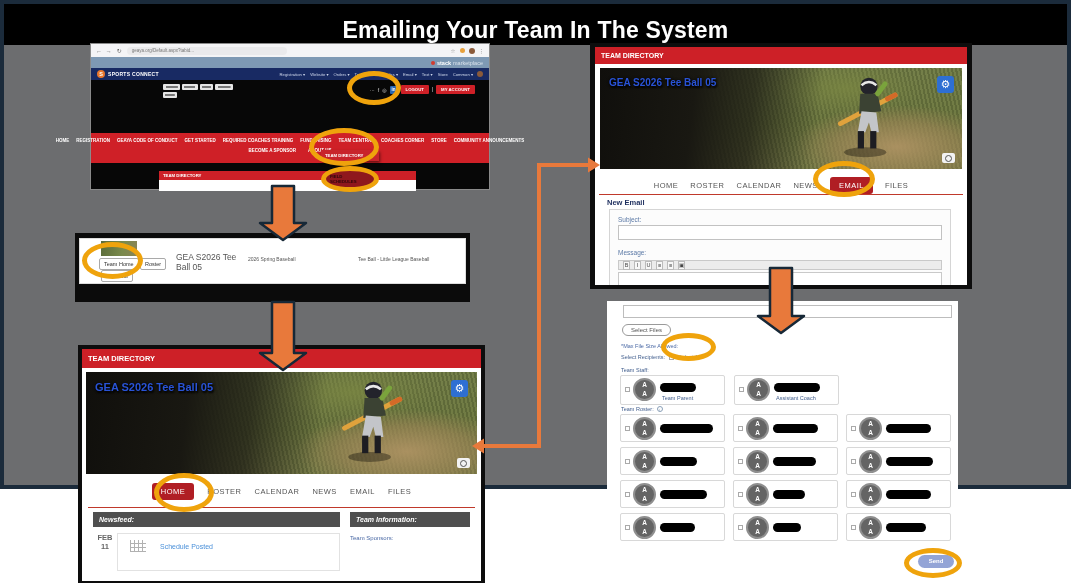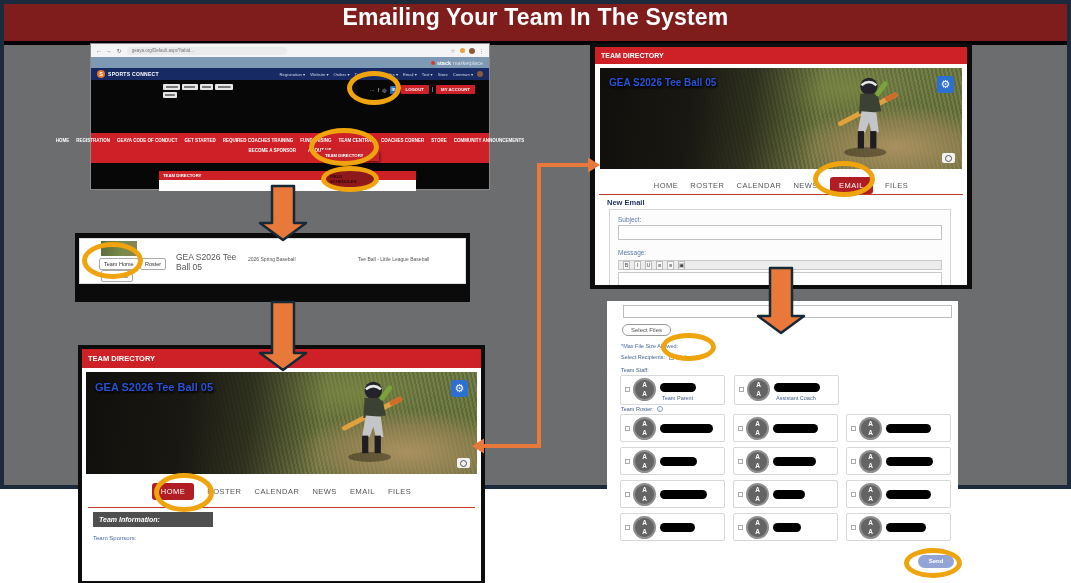--- a/index.html
+++ b/index.html
@@ -4,22 +4,22 @@
 <style>
   * { margin:0; padding:0; box-sizing:border-box; }
   html,body { background:#fff; }
   body { font-family:"Liberation Sans","DejaVu Sans",sans-serif; }
   .canvas { position:relative; width:1071px; height:583px; background:#fff; overflow:hidden; }
 
   
   .gray-panel { position:absolute; left:0; top:0; width:1071px; height:489px;
     background:#6c6d6f; border:4px solid #1b2b3b; }
   .title-band { position:absolute; left:4px; right:4px; top:4px; height:41px;
-    background:#7f1d1d; border-bottom:4px solid #000000;
-    display:flex; align-items:flex-start; justify-content:center; }
+    background:#000000; border-bottom:1px solid #000000;
+    display:flex; align-items:flex-end; justify-content:center; }
   .title-band h1 { color:#fff; font-size:23px; font-weight:bold; letter-spacing:.2px; }
 
   
   .shot { position:absolute; z-index:10; }
   .redbar { background:#cd2027; color:#fff; font-weight:bold; display:flex; align-items:center; }
   .photo { position:relative; overflow:hidden;
     background-image:
       linear-gradient(97deg,#100f0c 0%,#191812 26%,rgba(25,24,18,.72) 42%,rgba(25,24,18,0) 60%),
       radial-gradient(ellipse 38% 55% at 82% 78%, rgba(173,146,98,.95) 0%, rgba(160,135,88,.6) 45%, rgba(160,135,88,0) 75%),
       radial-gradient(ellipse 30% 40% at 68% 20%, rgba(122,134,66,.8), rgba(122,134,66,0) 70%),
@@ -306,20 +306,33 @@
       <div class="tabsrow">
         <span class="tab active">HOME</span>
         <span class="tab">ROSTER</span>
         <span class="tab">CALENDAR</span>
         <span class="tab">NEWS</span>
         <span class="tab">EMAIL</span>
         <span class="tab">FILES</span>
       </div>
       <div class="redline"></div>
       <div class="cols">
+        <div class="nf-col">
+          <div class="sec-bar">Newsfeed:</div>
+          <div class="nf-item">
+            <div class="date-blk">
+              <div>FEB</div>
+              <div>11</div>
+            </div>
+            <div class="nf-card">
+              <span class="calgrid"></span>
+              <span class="newslink">Schedule Posted</span>
+            </div>
+          </div>
+        </div>
         <div class="ti-col">
           <div class="sec-bar">Team Information:</div>
           <div class="sponsors">Team Sponsors:</div>
         </div>
       </div>
     </div>
   </div>
 
   <div class="shot s4">
     <div class="s4-white">

